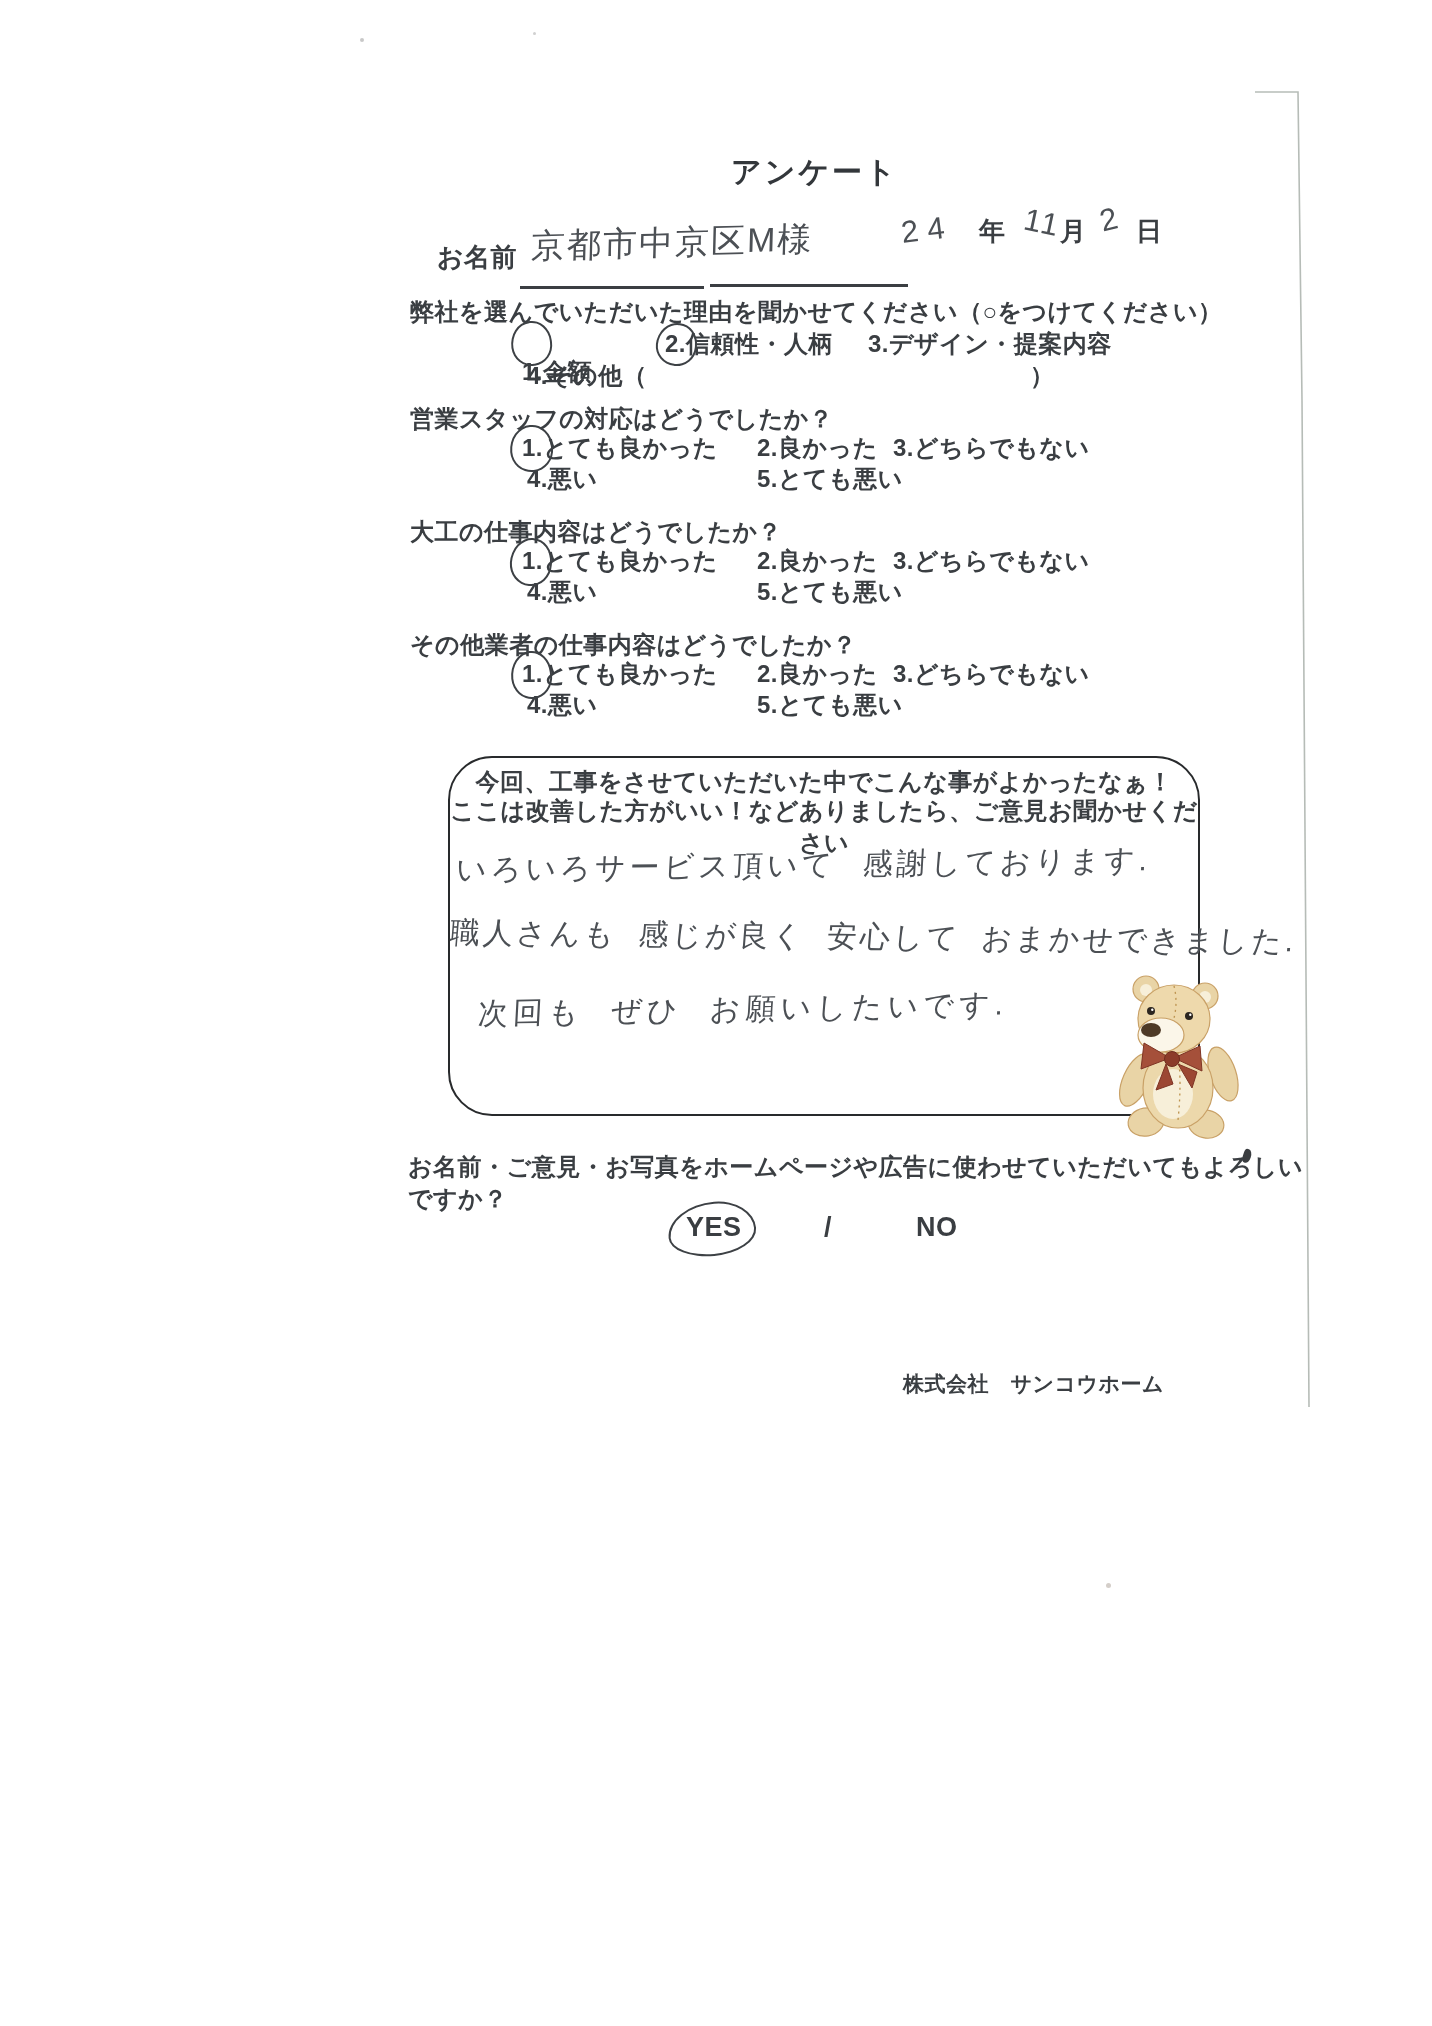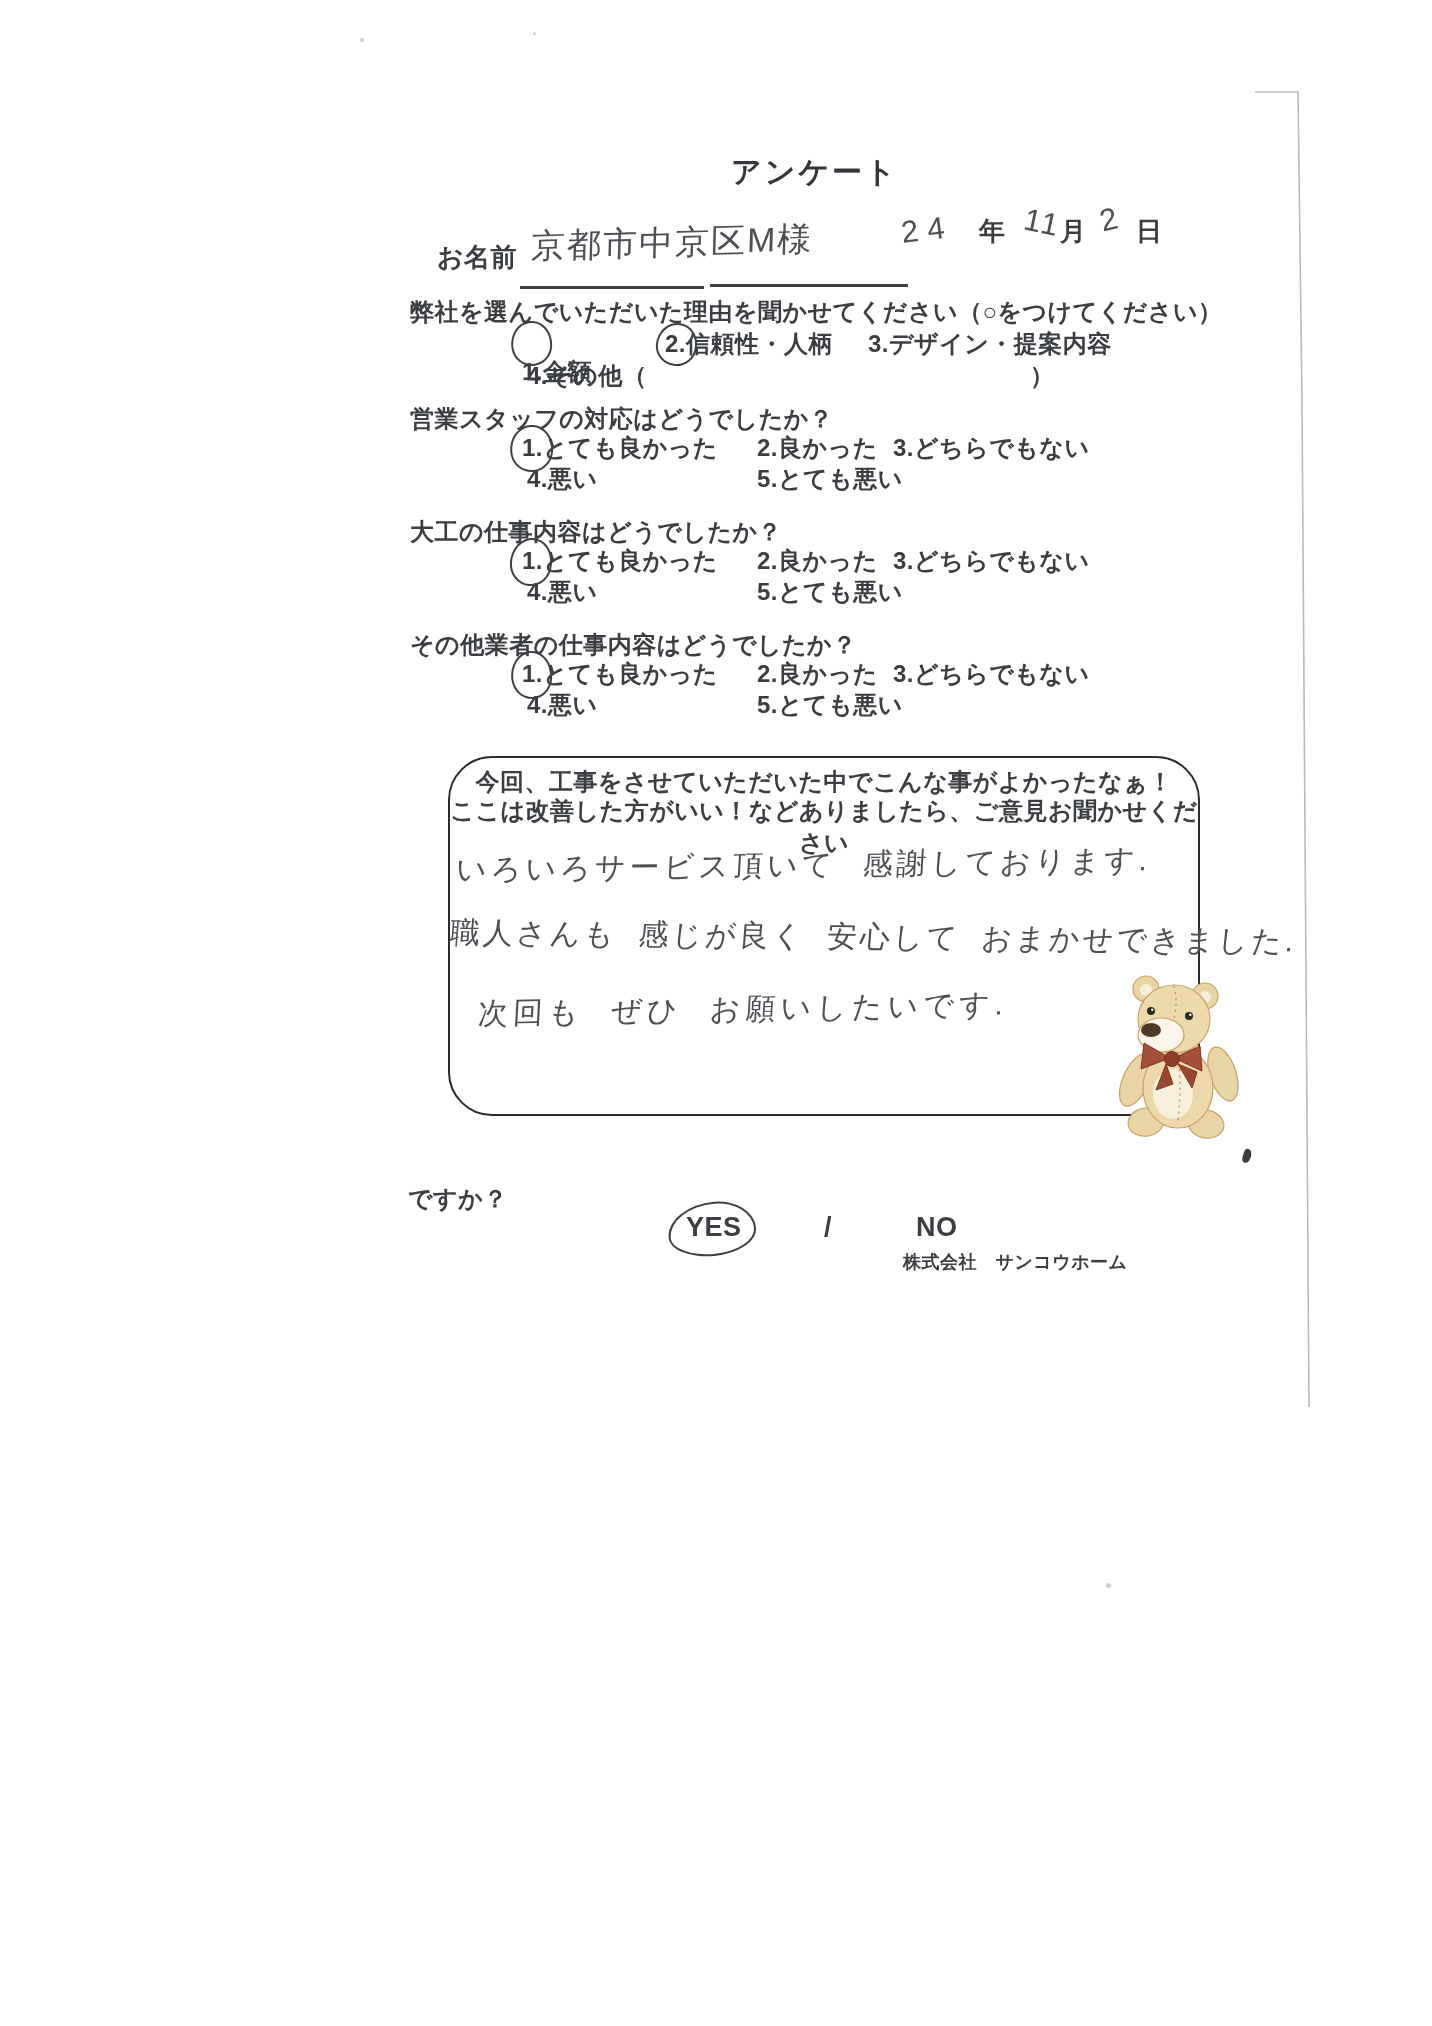--- a/index.html
+++ b/index.html
@@ -118,21 +118,22 @@
       <circle cx="52.3" cy="39.8" r="1.2" fill="#ffffff"></circle>
       <circle cx="90.3" cy="44.8" r="1.2" fill="#ffffff"></circle>
       <path d="M70 88 L44 73 L41 99 Z" fill="#a5503a" stroke="#7e3424" stroke-width="1"></path>
       <path d="M74 88 L100 76 L102 101 Z" fill="#a5503a" stroke="#7e3424" stroke-width="1"></path>
       <path d="M66 94 L56 120 L73 114 Z" fill="#9c4733" stroke="#7e3424" stroke-width="1"></path>
       <path d="M78 94 L92 118 L97 102 Z" fill="#9c4733" stroke="#7e3424" stroke-width="1"></path>
       <circle cx="72" cy="89" r="7.5" fill="#8c3c2a" stroke="#6f2d1e" stroke-width="1"></circle>
     </svg>
   </div>
 
+  <div class="pos printed q" style="left:408px;top:1151px;">お名前・ご意見・お写真をホームページや広告に使わせていただいてもよろしい</div>
   <div class="pos printed q" style="left:408px;top:1183px;">ですか？</div>
   <div class="pos printed" style="left:686px;top:1212px;font-size:27px;">YES</div>
   <div class="pos printed" style="left:824px;top:1212px;font-size:27px;">/</div>
   <div class="pos printed" style="left:916px;top:1212px;font-size:27px;">NO</div>
   <div class="circ" style="left:668px;top:1202px;width:84px;height:50px;transform:rotate(-5deg);border-radius:55% 45% 50% 50%/60% 55% 45% 40%;"></div>
 
-  <div class="pos printed" style="left:903px;top:1250px;font-size:18px;">株式会社　サンコウホーム</div>
+  <div class="pos printed" style="left:903px;top:1370px;font-size:21px;">株式会社　サンコウホーム</div>
 
 </div>
 
 </body></html>

